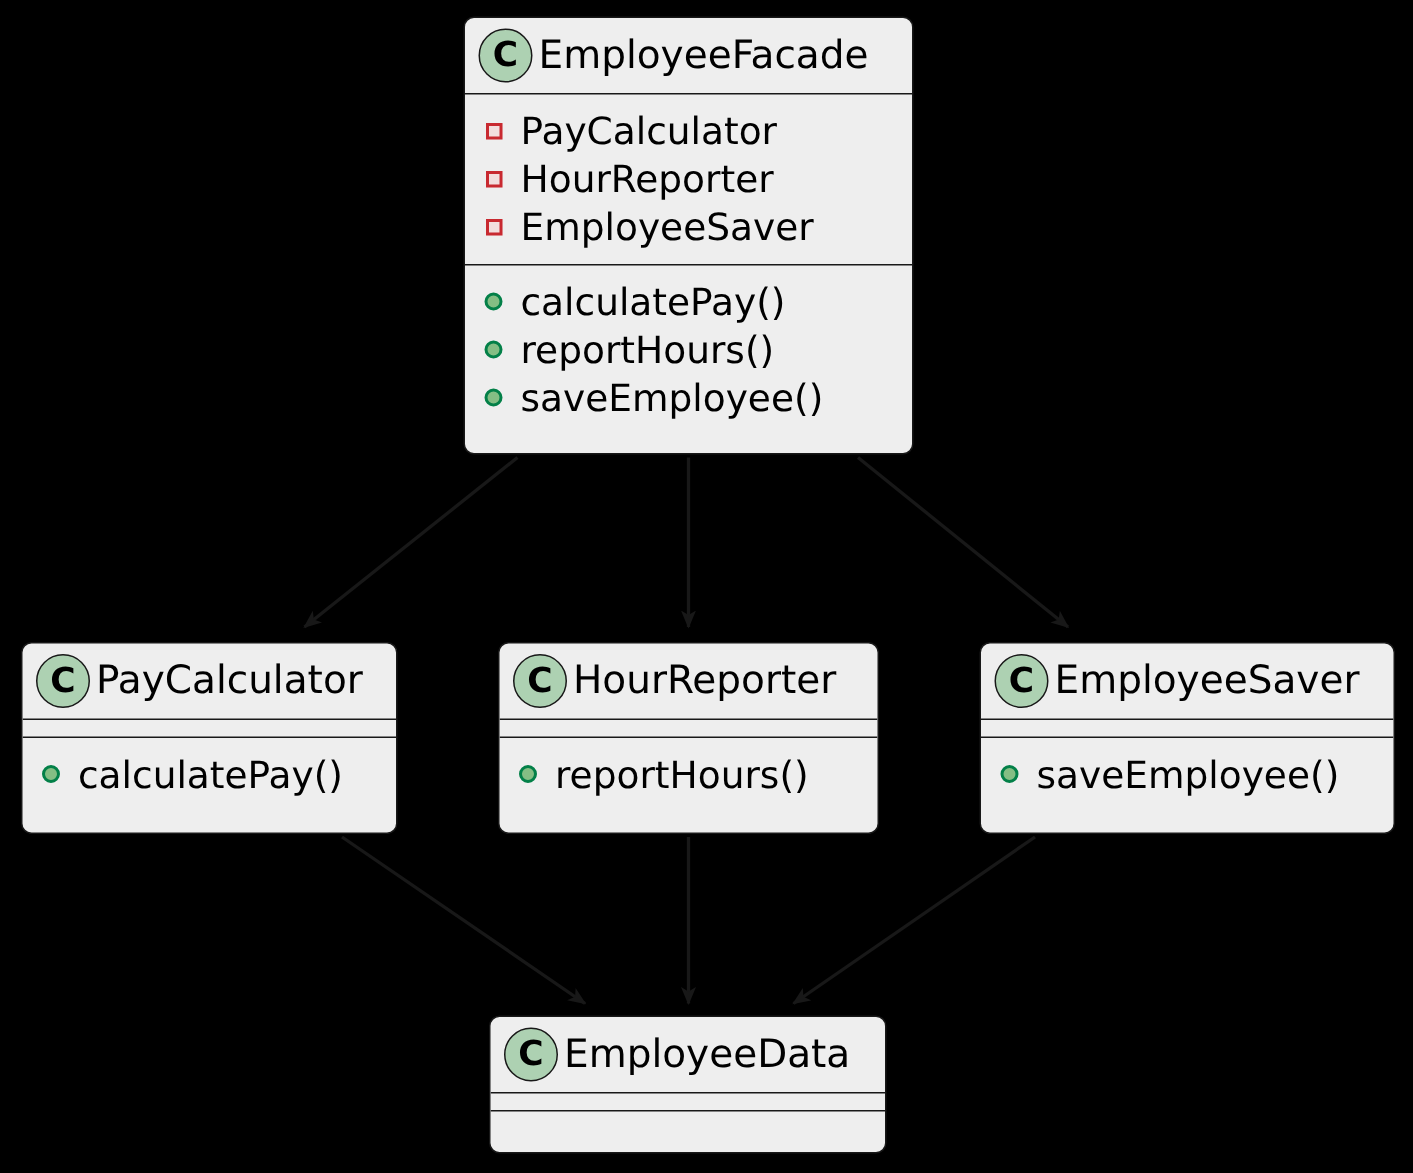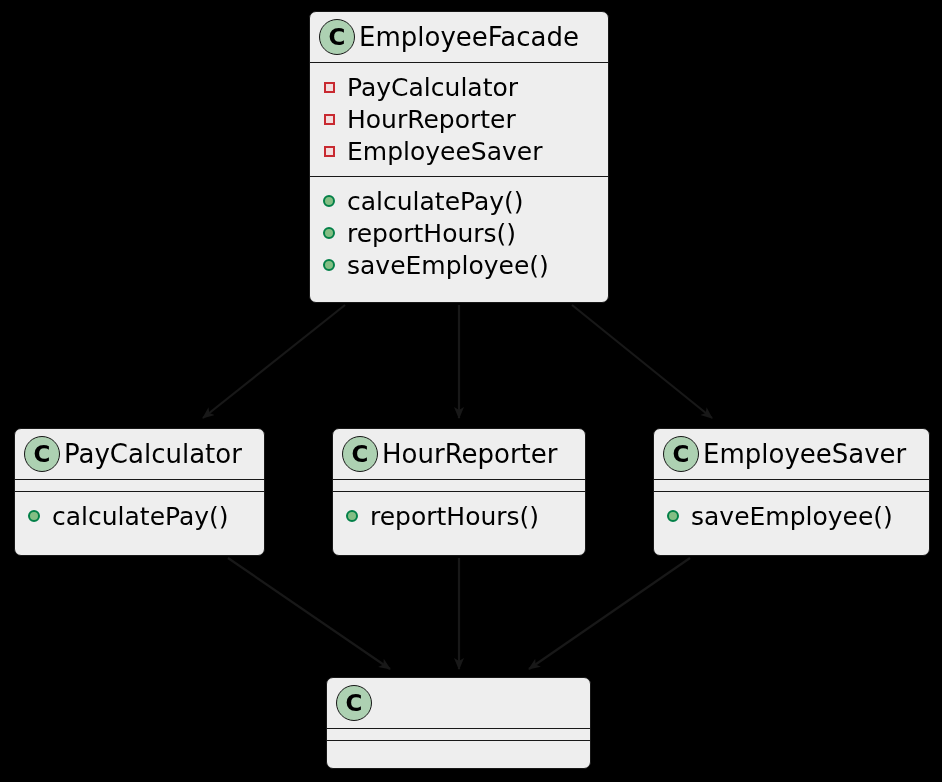--- a/index.html
+++ b/index.html
@@ -236,20 +236,21 @@
             <span class="marker-method"></span>
           </span>
         <span class="member-label">saveEmployee()</span>
       </div>
     </div>
   </div>
 
   <div class="uml-class" style="left:326px; top:677px; width:265px; height:92px;">
     <div class="class-header">
       <span class="stereotype-icon">C</span>
+      <span class="class-name">EmployeeData</span>
     </div>
     <div class="divider"></div>
     <div class="compartment empty"></div>
     <div class="divider"></div>
     <div class="compartment empty"></div>
   </div>
 
 </div>
 
 </body></html>

